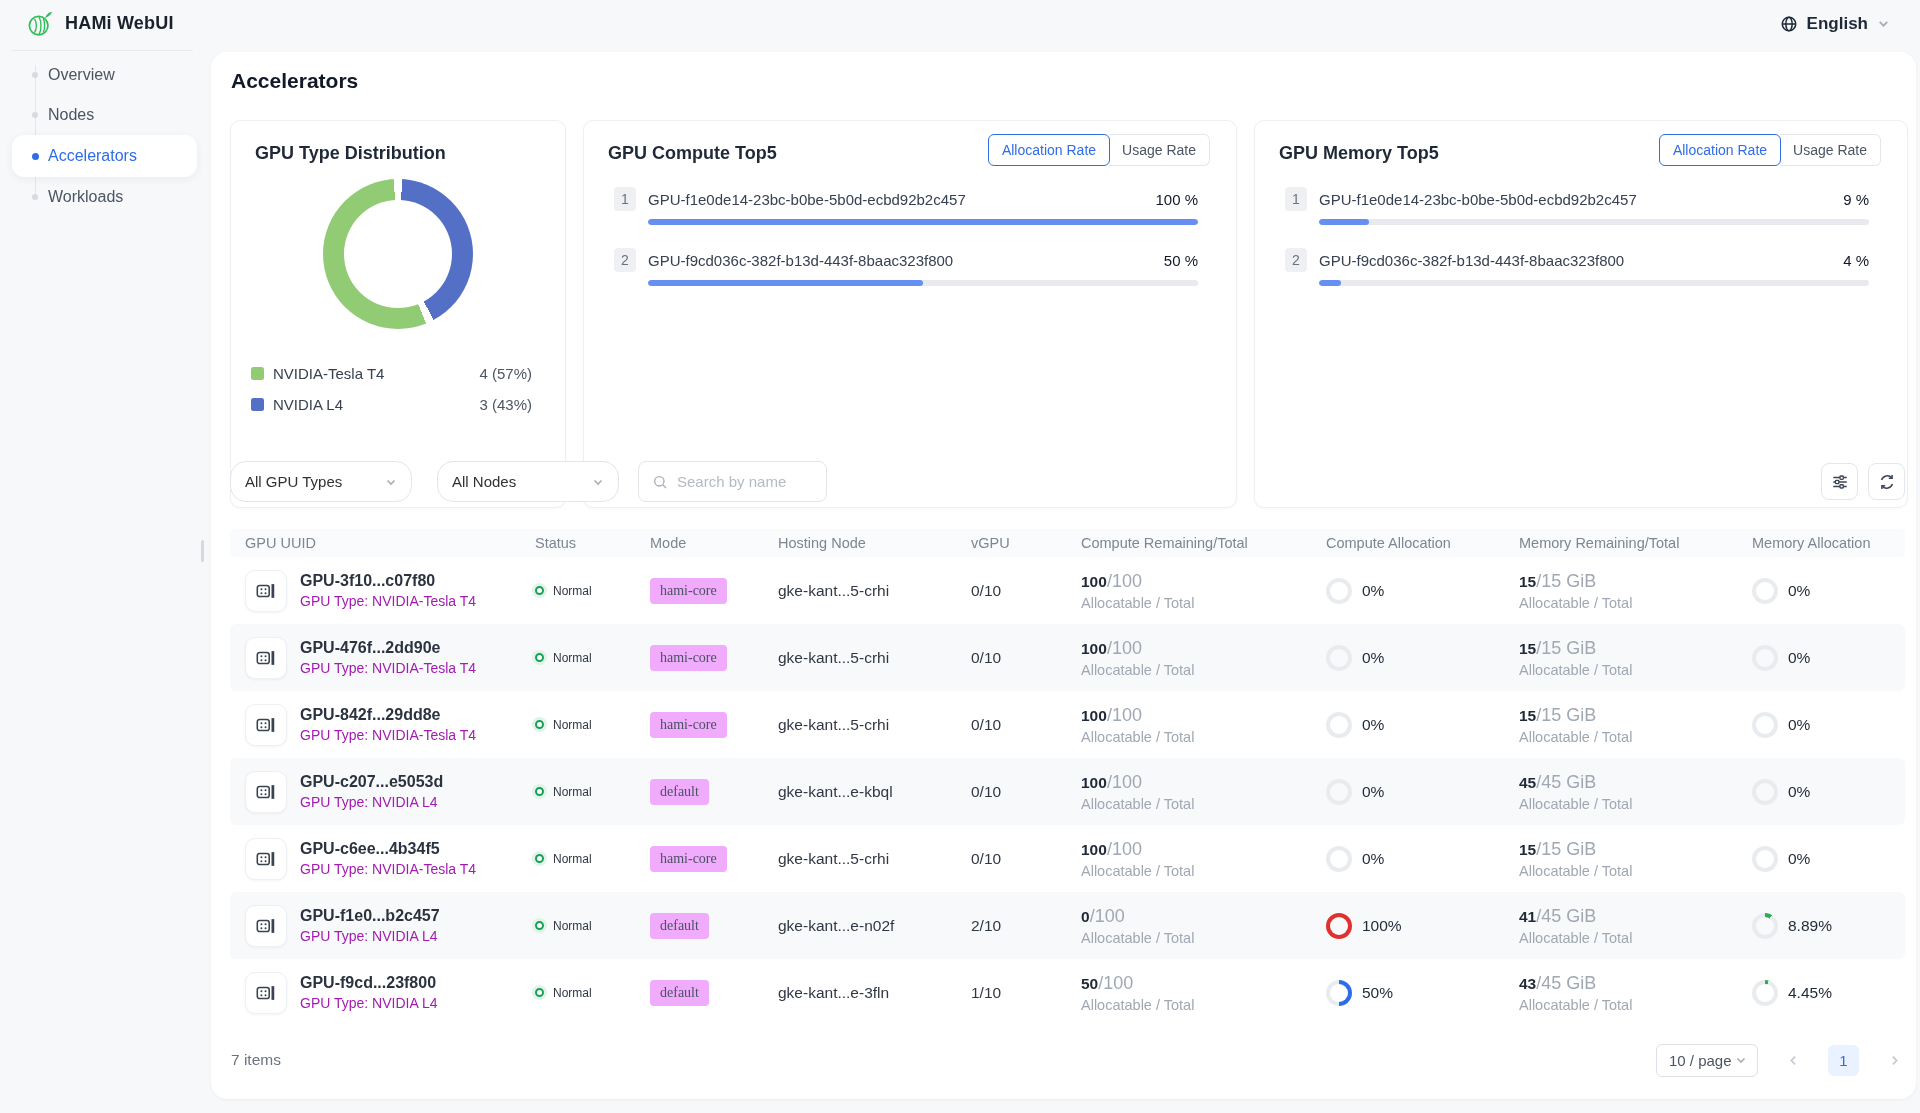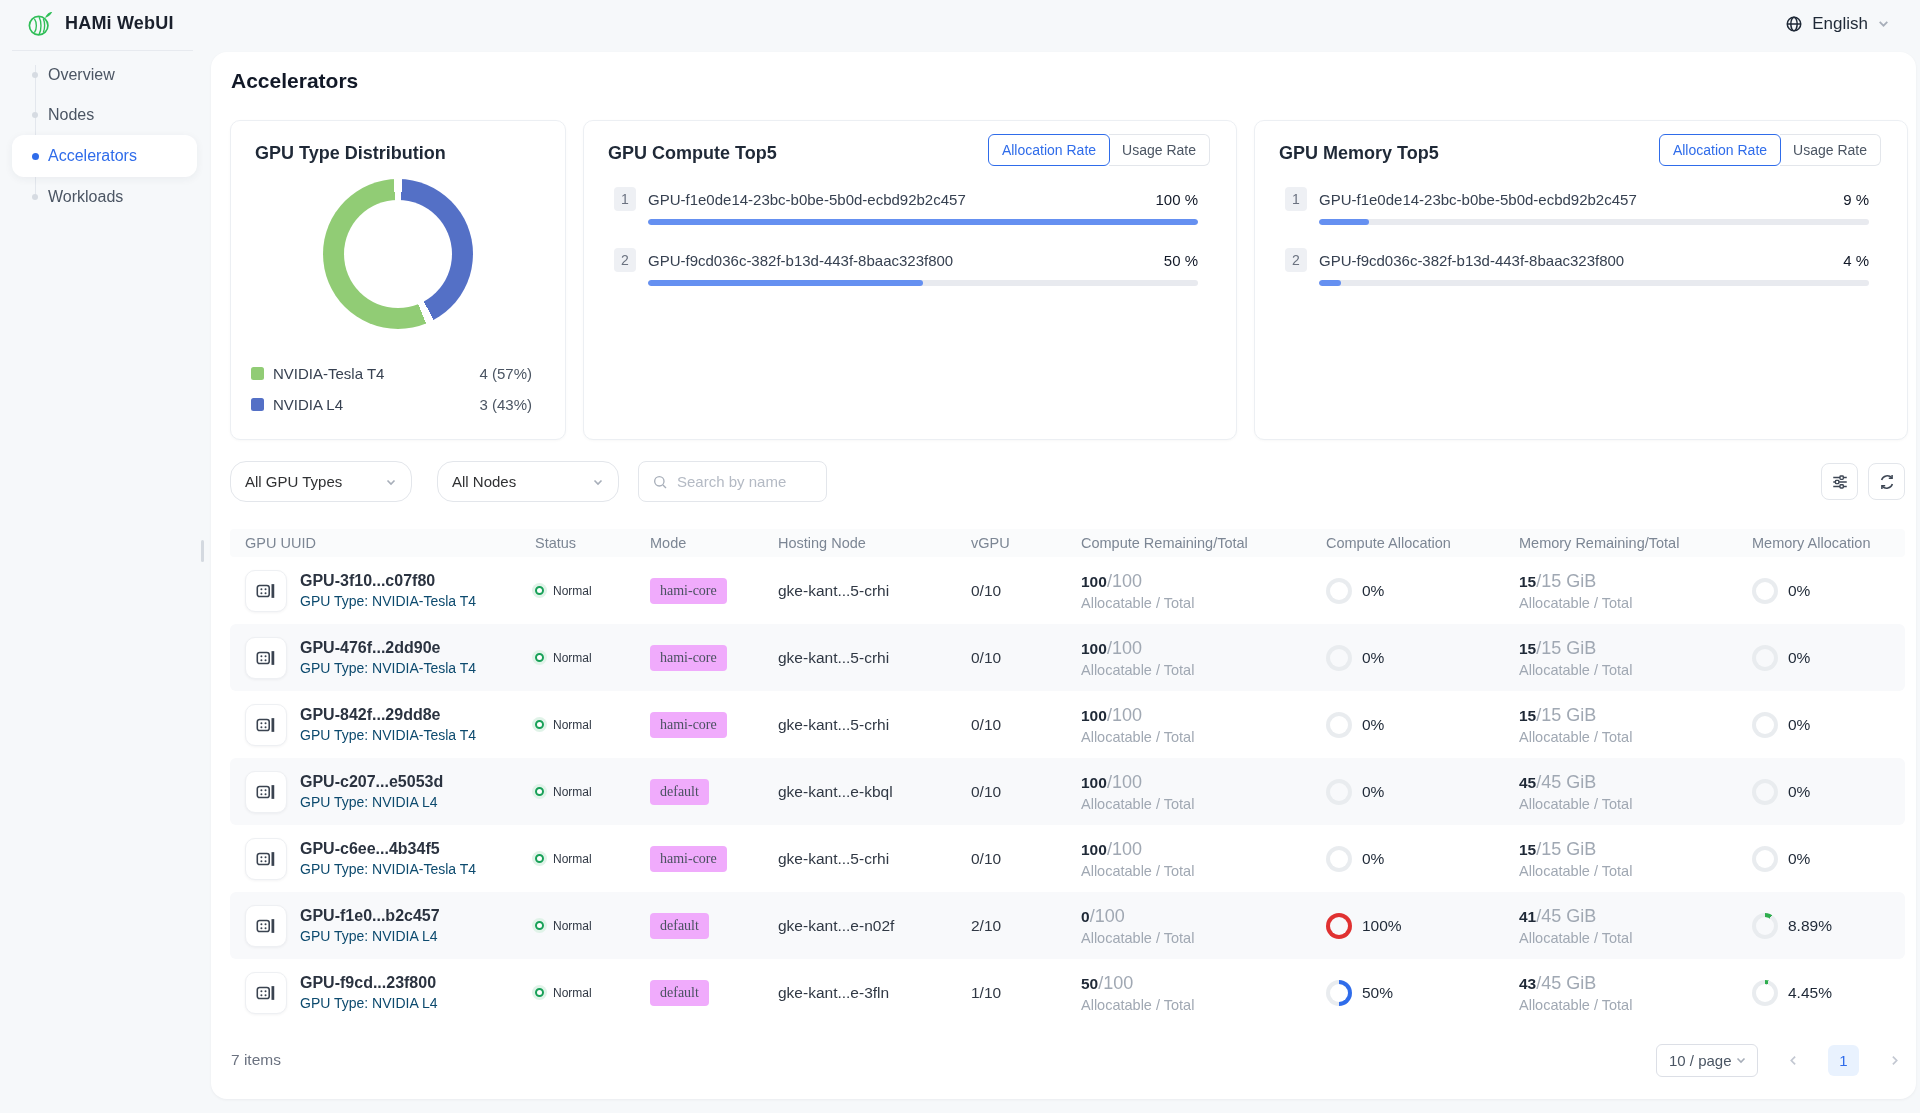--- a/index.html
+++ b/index.html
@@ -9,38 +9,38 @@
     background: #f6f8fa;
     font-family: "Liberation Sans", sans-serif;
     color: #303844;
     overflow: hidden;
   }
   
   .topbar { position:absolute; top:0; left:0; width:100%; height:47px; }
   .brand { position:absolute; left:26px; top:0; height:47px; display:flex; align-items:center; gap:12px; }
   .brand-title { font-size:18px; font-weight:700; color:#1a202c; letter-spacing:.2px; }
   .lang { position:absolute; right:30px; top:0; height:47px; display:flex; align-items:center; gap:9px; cursor:pointer; }
-  .lang-label { font-size:17px; color:#1f2937; }
+  .lang-label { font-size:17px; color:#1f2937;font-weight:bold; }
   
   .sidebar { position:absolute; left:0; top:47px; width:211px; }
   .side-divider { margin:3px 18px 0 12px; border-top:1px solid #e7eaef; }
   .nav-root { display:flex; align-items:center; gap:11px; padding:18px 18px 12px 28px; color:#2f6cea; font-size:16px; font-weight:500; cursor:pointer; }
   .nav-caret { margin-left:auto; font-size:13px; color:#2f6cea; }
   .sub { position:relative; padding-top:4px; }
   .sub:before { content:""; position:absolute; left:35px; top:14px; bottom:18px; width:1px; background:#e3e7ed; }
   .sub-item { position:relative; height:40px; display:flex; align-items:center; padding-left:48px; font-size:16px; color:#4b5563; cursor:pointer; }
   .sub-item .dot { position:absolute; left:32px; width:6px; height:6px; border-radius:50%; background:#d6dbe2; }
   .sub-item.active { height:42px; margin:0 14px 0 12px; padding-left:36px; background:#fff; border-radius:12px; box-shadow:0 2px 8px rgba(31,45,61,.06); color:#2f6cea; font-weight:500; }
   .sub-item.active .dot { left:20px; width:7px; height:7px; background:#2f6cea; }
   .resize-handle { position:absolute; left:201px; top:540px; width:3px; height:22px; border-radius:2px; background:#d4d9e0; }
   
   .panel { position:absolute; left:211px; top:52px; width:1705px; height:1047px; background:#fff; border-radius:16px; box-shadow:0 1px 3px rgba(16,24,40,.05); overflow:hidden; }
   .page-title { position:absolute; left:20px; top:17px; font-size:21px; font-weight:600; color:#111827; }
   
-  .cards { position:absolute; left:19px; right:8px; top:68px; height:320px; display:grid; grid-template-columns:336px 1fr 1fr; gap:17px; }
+  .cards { position:absolute; left:19px; right:8px; top:68px; height:388px; display:grid; grid-template-columns:336px 1fr 1fr; gap:17px; }
   .card { position:relative; background:#fff; border:1px solid #eceff3; border-radius:10px; box-shadow:0 1px 3px rgba(16,24,40,.03); }
   .card-title { position:absolute; left:24px; top:22px; font-size:18px; font-weight:600; color:#1f2937; }
   .donut { position:absolute; left:50%; transform:translateX(-50%); top:58px; width:150px; height:150px; border-radius:50%; }
   .donut:after { content:""; position:absolute; inset:21px; border-radius:50%; background:#fff; }
   .legend { position:absolute; left:20px; right:33px; top:237px; }
   .legend-row { display:flex; align-items:center; gap:9px; height:31px; }
   .legend-swatch { width:13px; height:13px; border-radius:2.5px; }
   .legend-label { font-size:15px; color:#374151; }
   .legend-value { margin-left:auto; font-size:15px; color:#4b5563; }
   
@@ -70,21 +70,21 @@
   
   .table { position:absolute; left:19px; right:11px; top:477px; --cols:290px 115px 128px 193px 110px 245px 193px 233px 1fr; }
   .thead { display:grid; grid-template-columns:var(--cols); height:28px; align-items:center; background:#fafbfc; border-radius:4px; }
   .th { font-size:14.5px; color:#7c8694; padding-left:15px; white-space:nowrap; }
   .row { display:grid; grid-template-columns:var(--cols); height:67px; align-items:center; }
   .row:nth-child(even) { background:#f8f9fb; border-radius:6px; }
   .cell { padding-left:15px; }
   .uuid-cell { display:flex; align-items:center; gap:13px; }
   .gpu-iconbox { width:42px; height:42px; flex:none; background:#fff; border:1px solid #eef0f3; border-radius:10px; box-shadow:0 1px 3px rgba(16,24,40,.05); display:flex; align-items:center; justify-content:center; }
   .gpu-uuid { font-size:16px; font-weight:600; color:#2b3340; }
-  .gpu-type { font-size:14px; color:#0c4a6e; margin-top:3px; }
+  .gpu-type { font-size:14px; color:#a21caf; margin-top:3px; }
   .status-cell { display:flex; align-items:center; gap:9px; }
   .status-dot { width:9px; height:9px; border-radius:50%; background:#fff; border:2.5px solid #18a058; box-shadow:0 0 0 3px #e0f3e8; }
   .status-label { font-size:12px; color:#303844; }
   .mode-badge { display:inline-block; background:#f0abfc; border-radius:4px; padding:5px 10px; font-size:14px; color:#4a5160;font-family:Liberation Serif, serif; }
   .node-label, .vgpu-label { font-size:15.5px; color:#303844; }
   .rt-line { font-size:15.5px; }
   .rt-strong { font-weight:700; color:#1f2937; }
   .rt-dim { color:#a0a8b3; font-weight:400; font-size:18px; }
   .rt-sub { font-size:14.5px; color:#a0a8b3; margin-top:3px; }
   .alloc-cell { display:flex; align-items:center; gap:10px; }

